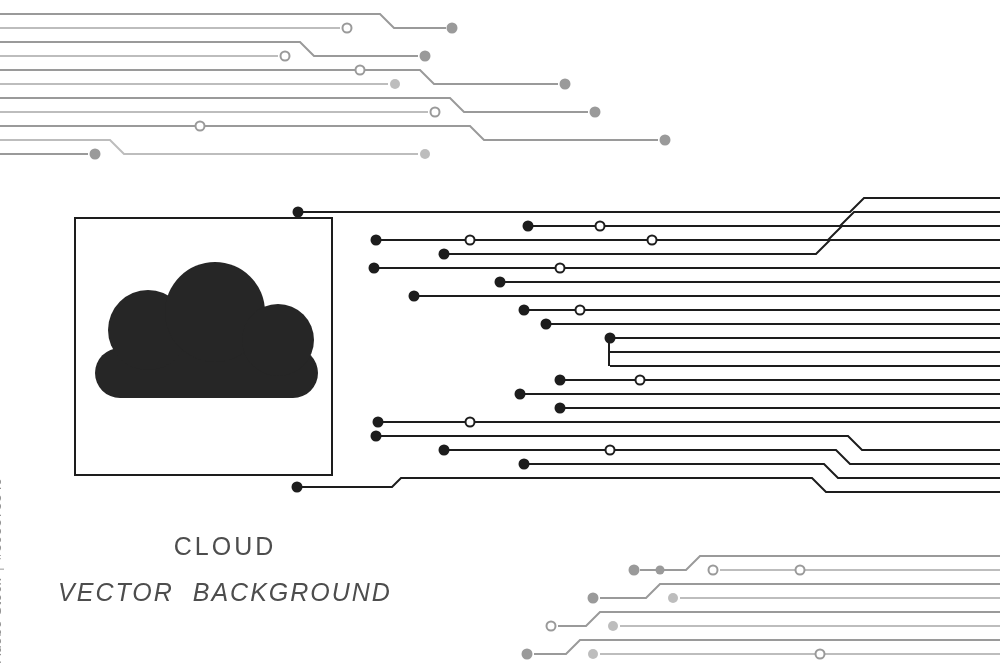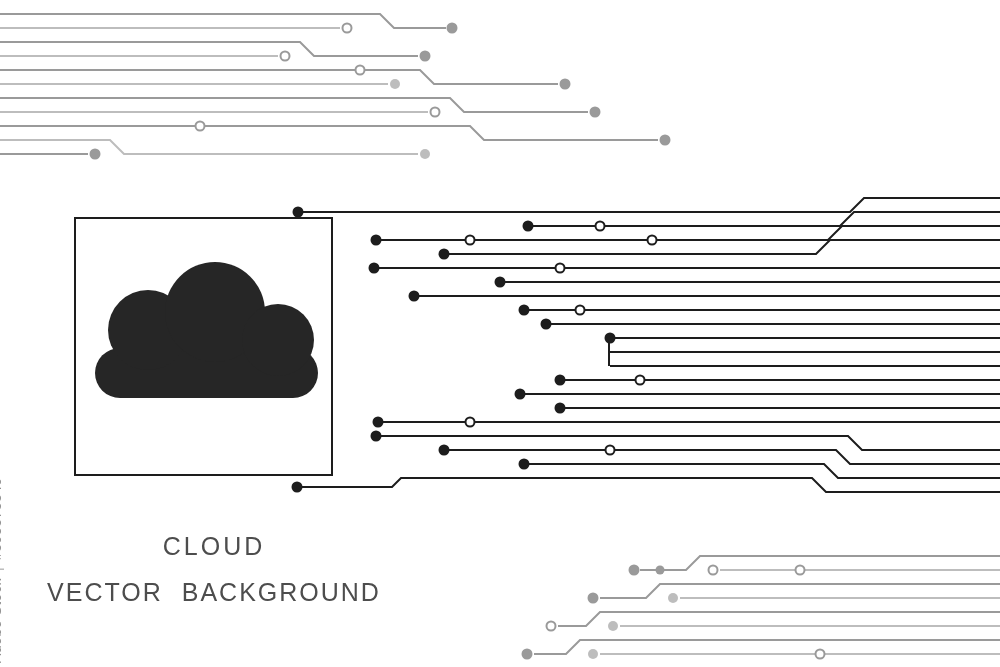--- a/index.html
+++ b/index.html
@@ -18,28 +18,28 @@
   circle.dot{stroke:none;}
   .dg{fill:#9a9a9a;}
   .dgl{fill:#bdbdbd;}
   .db{fill:#1d1d1d;}
   circle.ring{fill:#ffffff;stroke-width:2;}
   .ring.g{stroke:#9a9a9a;}
   .ring.b{stroke:#1d1d1d;}
   #cloud-box-rect{fill:#ffffff;stroke:#1d1d1d;stroke-width:2;}
   .cloud-part{fill:#262626;stroke:none;}
   #titles{
-    position:absolute;left:44px;top:532px;width:340px;
+    position:absolute;left:55px;top:532px;width:340px;
     text-align:center;color:#4d4d4d;
   }
   #title-line1{
     font-size:25px;letter-spacing:3px;margin-bottom:17px;
   }
   #title-line2{
-    font-size:25px;letter-spacing:2px;word-spacing:10px;
+    font-size:25px;letter-spacing:2px;word-spacing:10px;font-style:italic;
   }
   #watermark{
     position:absolute;left:4px;bottom:4px;
     transform:rotate(-90deg);transform-origin:left bottom;
     font-size:14px;color:#8f8f8f;white-space:nowrap;
     letter-spacing:0.5px;
   }
   #watermark .sep{margin:0 7px;color:#aaaaaa;}
 </style>
 </head>

